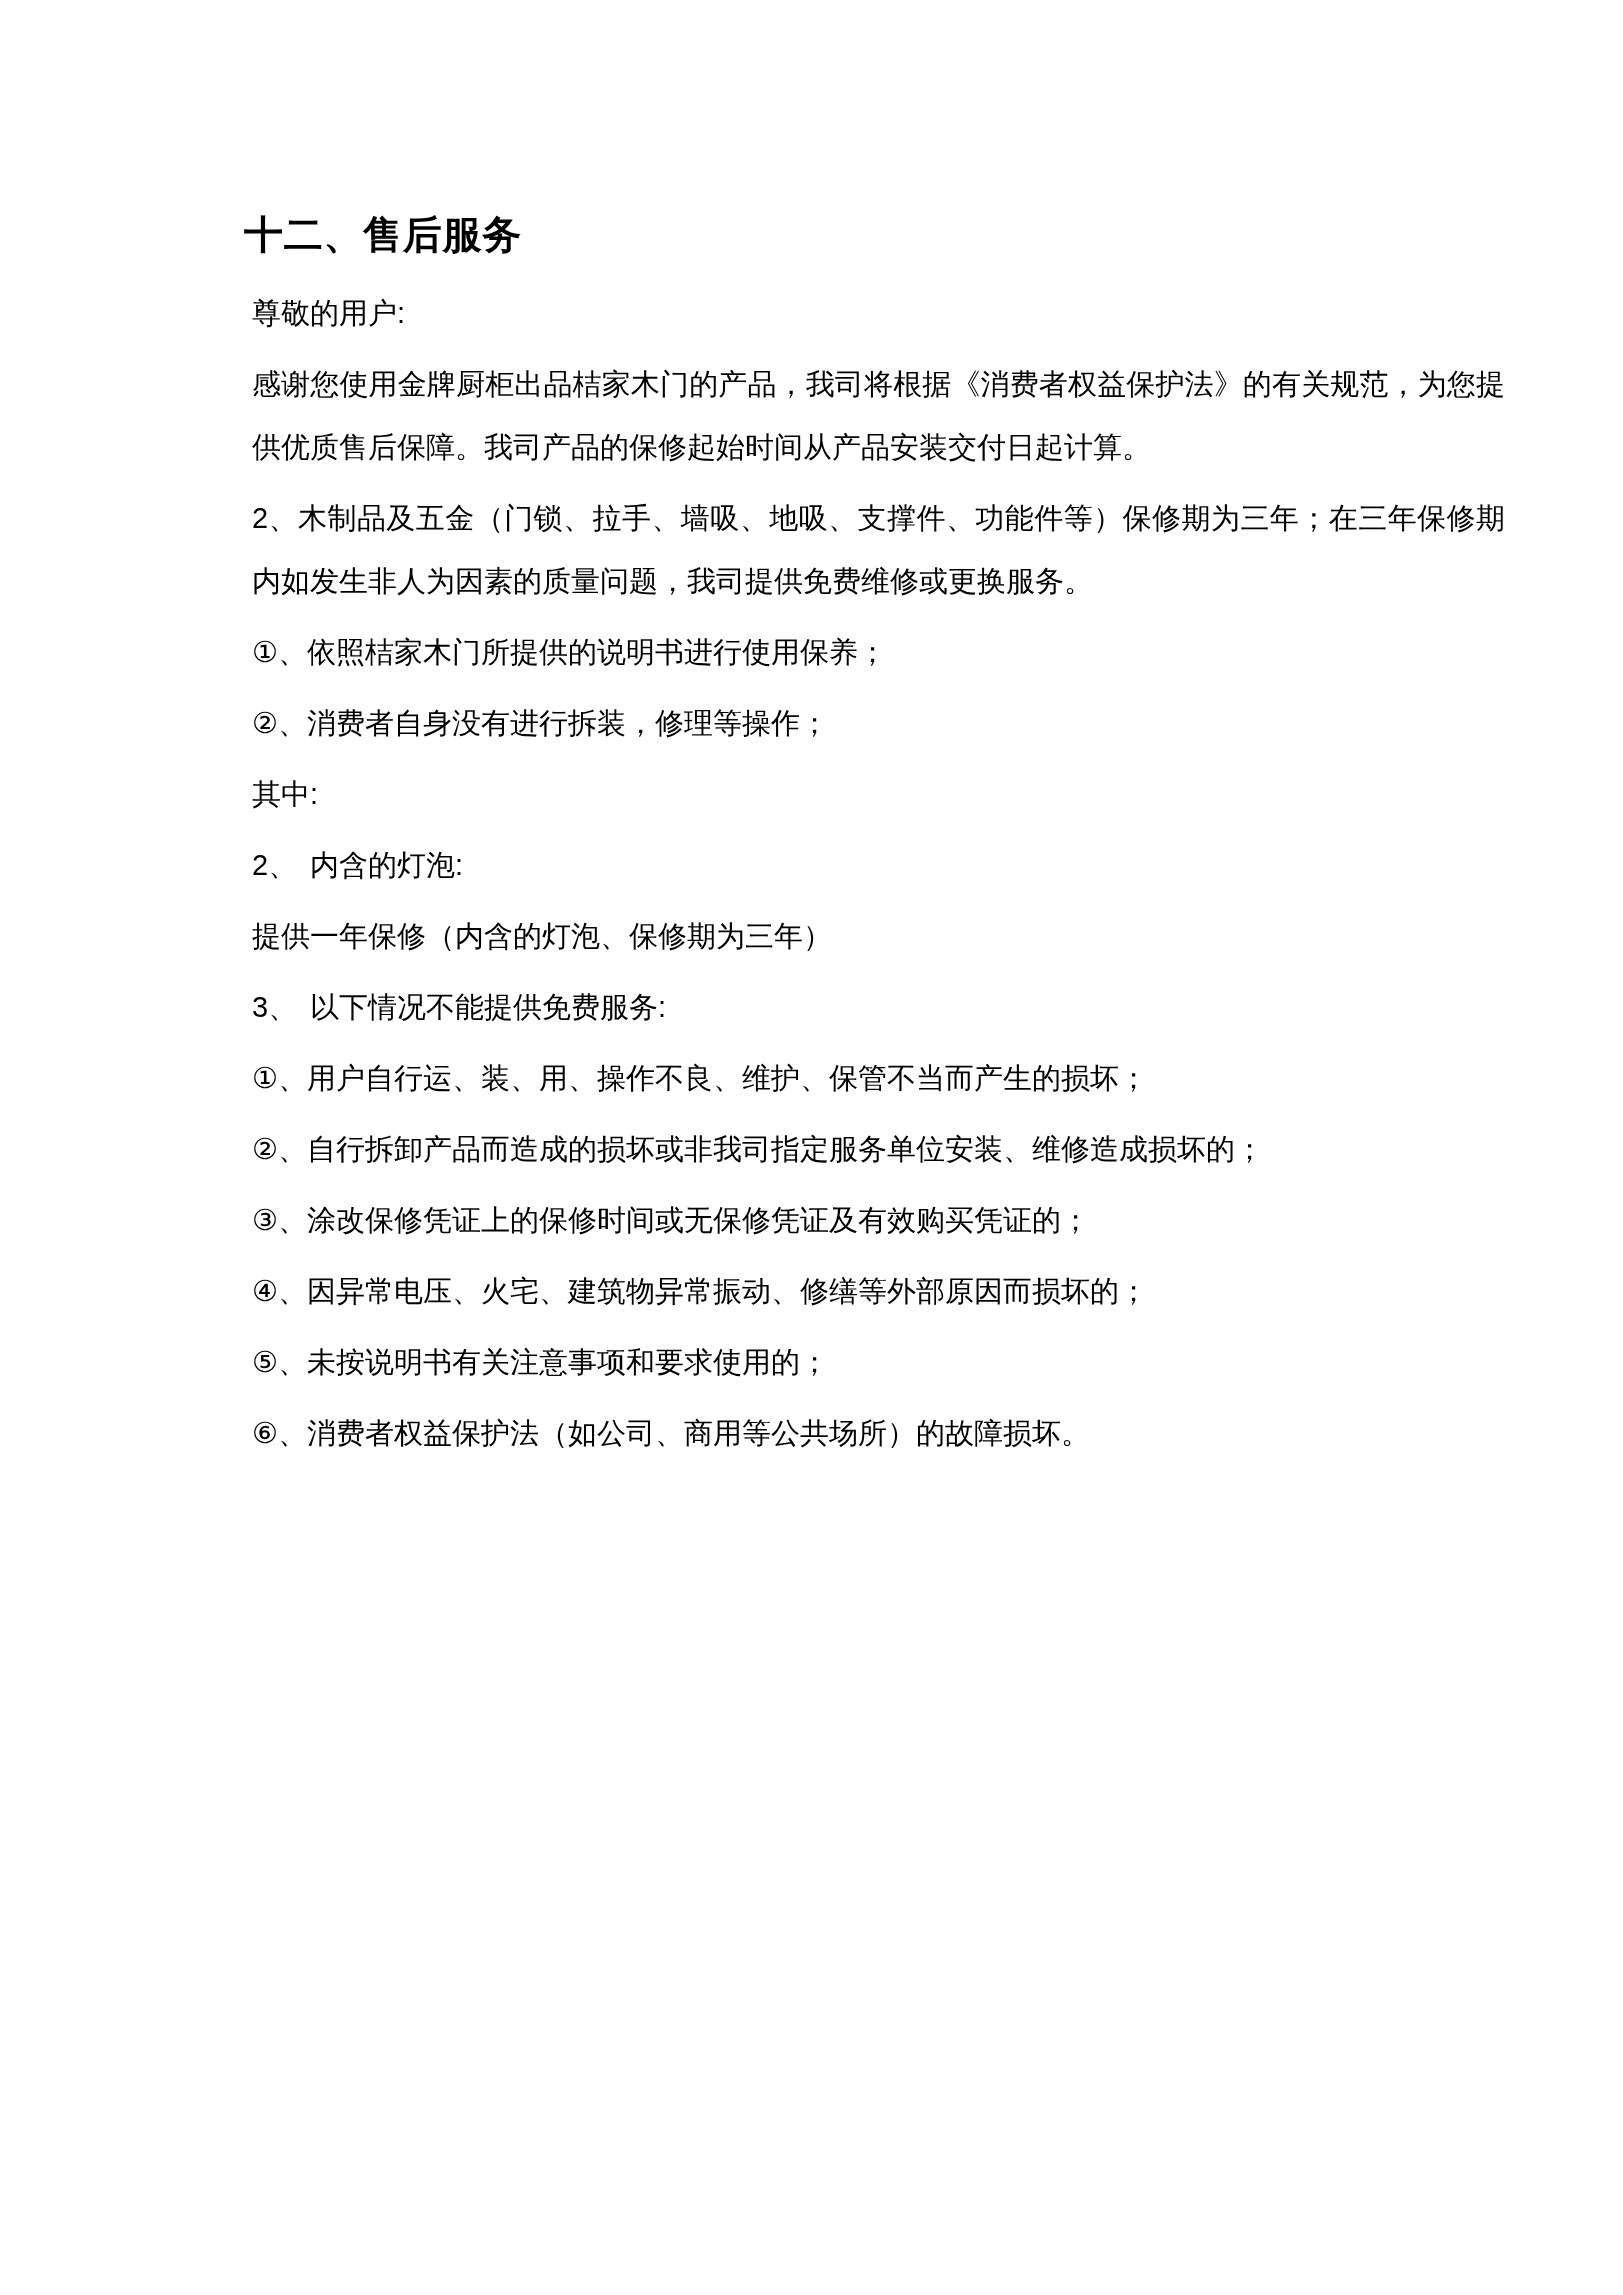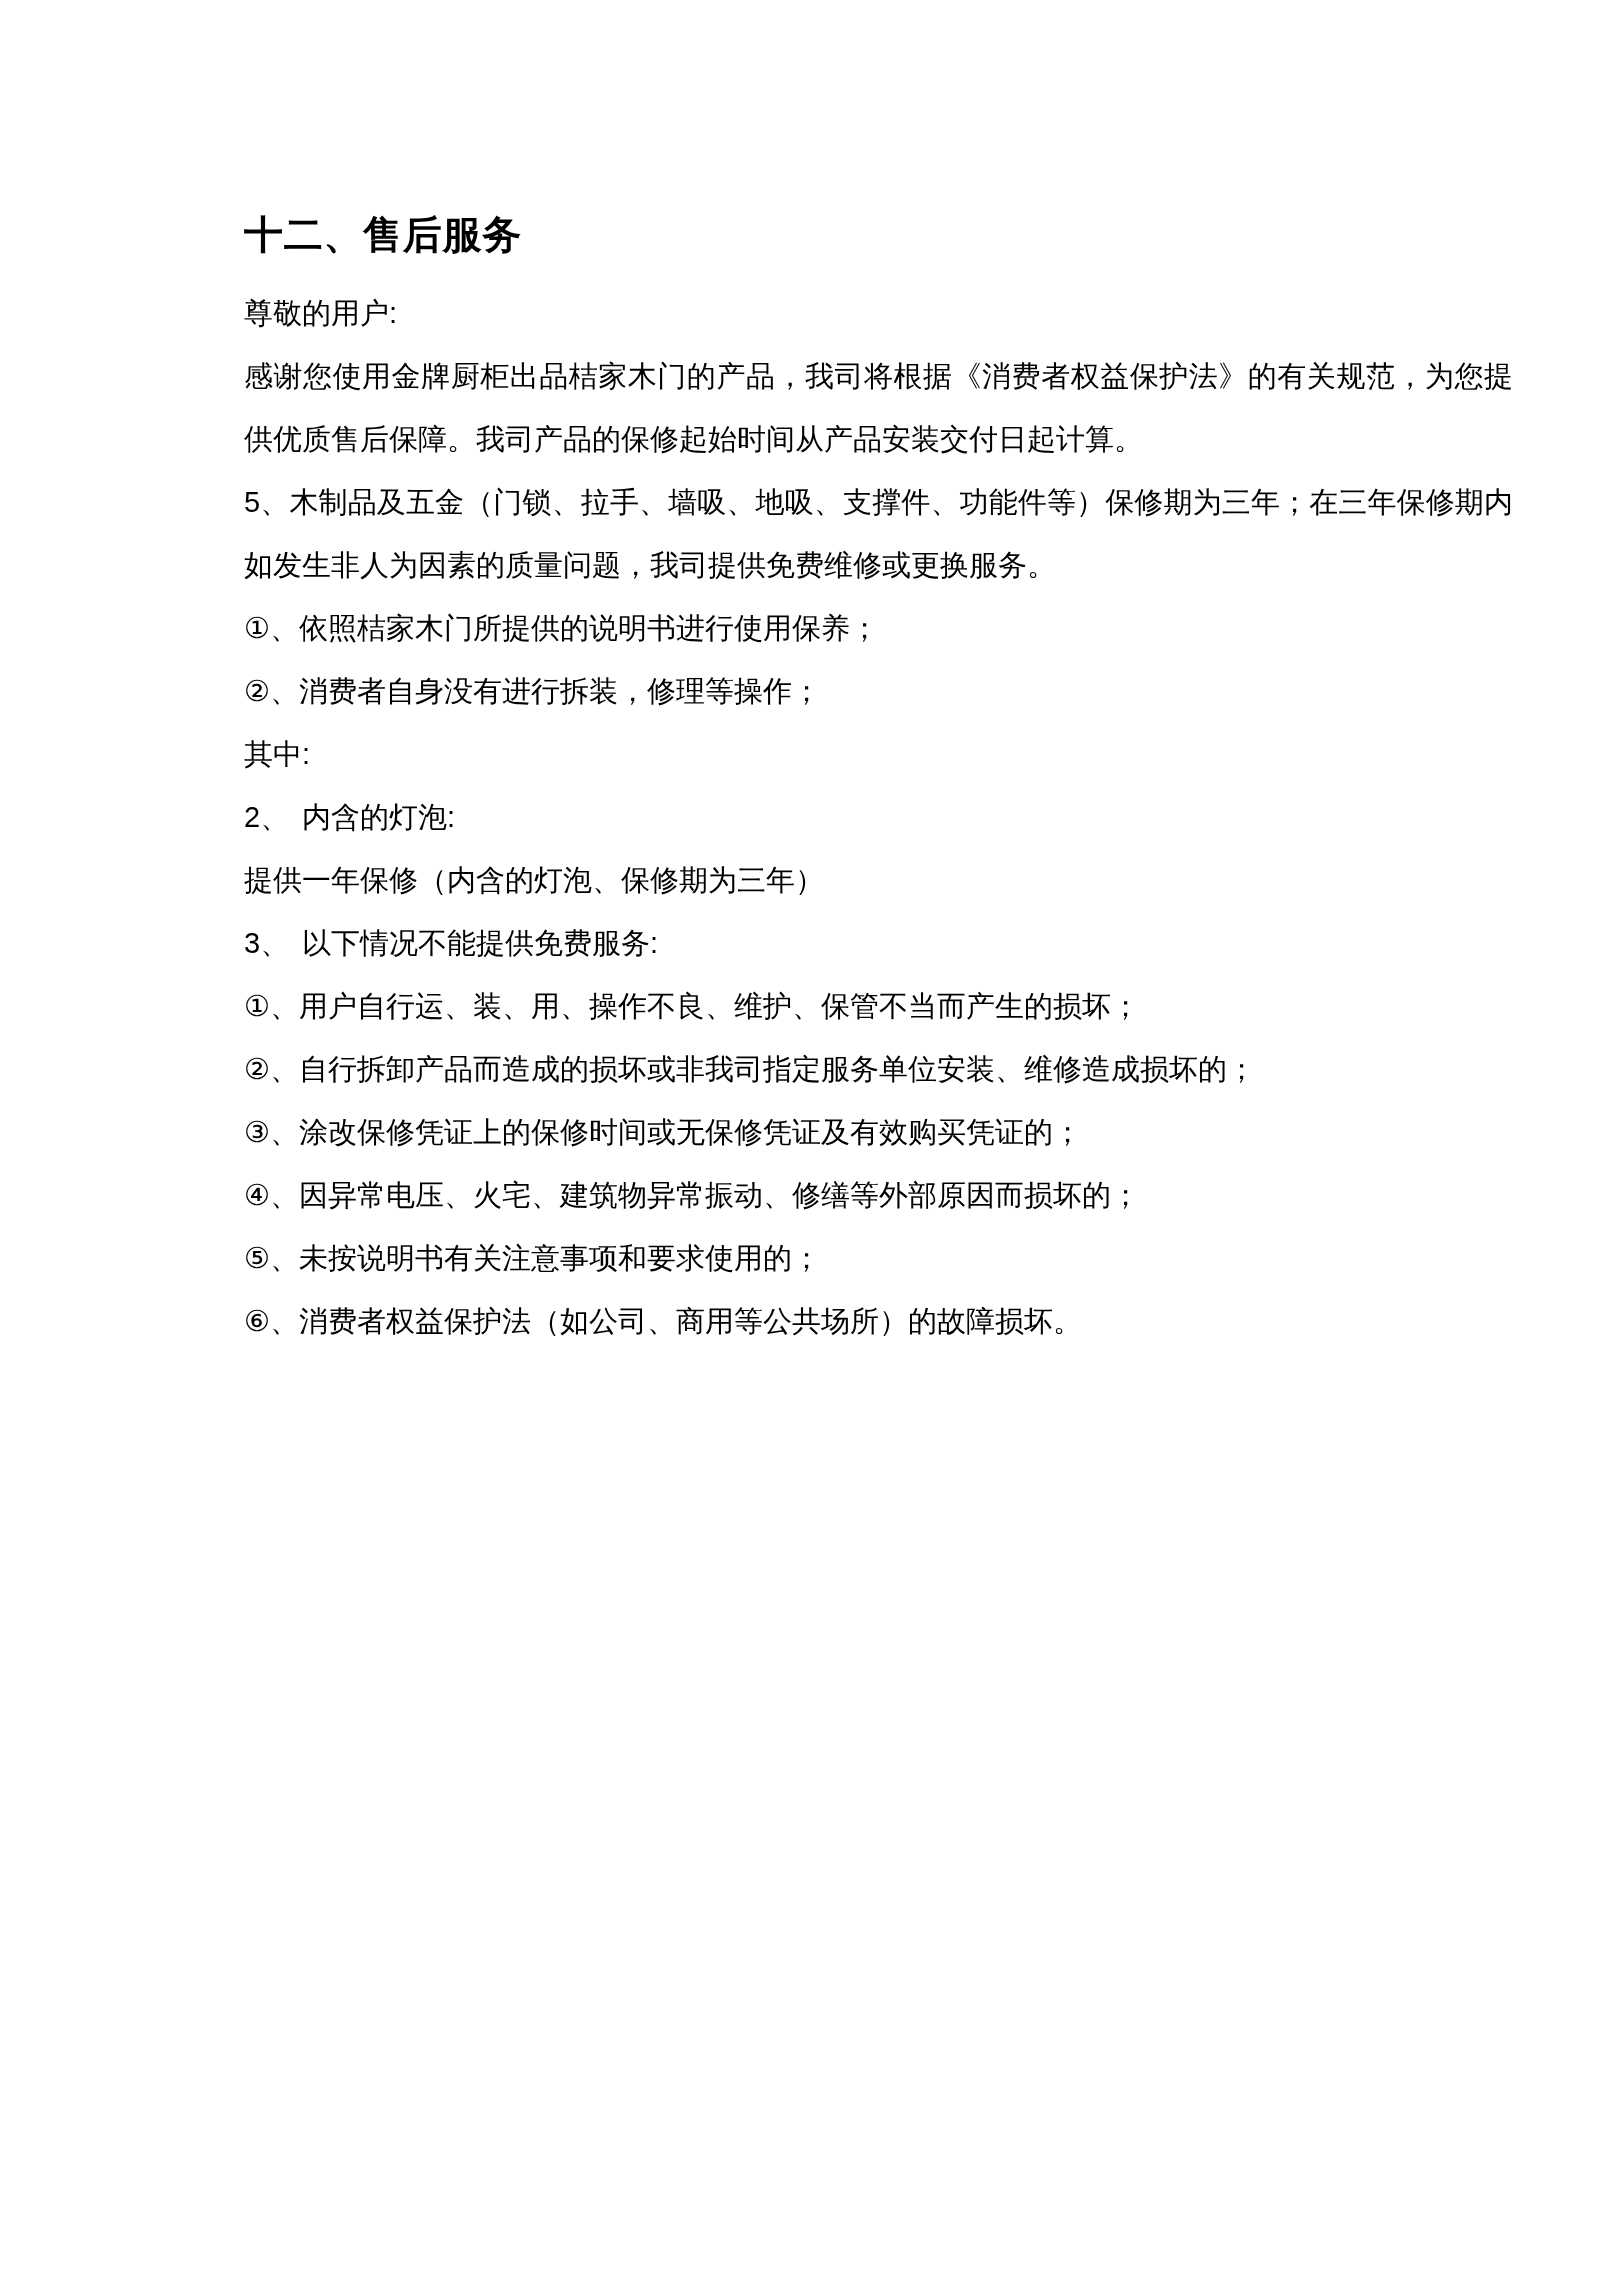--- a/index.html
+++ b/index.html
@@ -30,21 +30,21 @@
     width: 1269px;
   }
   .doc-title {
     margin: 0 0 25px 0;
     font-size: 39px;
     line-height: 44px;
     font-weight: bold;
     letter-spacing: 0.7px;
   }
   .line {
-    margin: 0;
+    margin: 8px;
     font-size: 29px;
     line-height: 63px;
     letter-spacing: 0;
   }
   .justify {
     text-align: justify;
     text-justify: inter-ideograph;
   }
   .indent1 {
     padding-left: 58px;
@@ -59,21 +59,21 @@
 
 <div class="page">
   <div class="content">
 
     <h1 class="doc-title">十二、售后服务</h1>
 
     <p class="line">尊敬的用户:</p>
 
     <p class="line justify">感谢您使用金牌厨柜出品桔家木门的产品，我司将根据《消费者权益保护法》的有关规范，为您提供优质售后保障。我司产品的保修起始时间从产品安装交付日起计算。</p>
 
-    <p class="line justify">5、木制品及五金（门锁、拉手、墙吸、地吸、支撑件、功能件等）保修期为三年；在三年保修期内如发生非人为因素的质量问题，我司提供免费维修或更换服务。</p>
+    <p class="line justify">2、木制品及五金（门锁、拉手、墙吸、地吸、支撑件、功能件等）保修期为三年；在三年保修期内如发生非人为因素的质量问题，我司提供免费维修或更换服务。</p>
 
     <p class="line">①、依照桔家木门所提供的说明书进行使用保养；</p>
 
     <p class="line">②、消费者自身没有进行拆装，修理等操作；</p>
 
 
     <p class="line">其中:</p>
 
 
     <p class="line">

